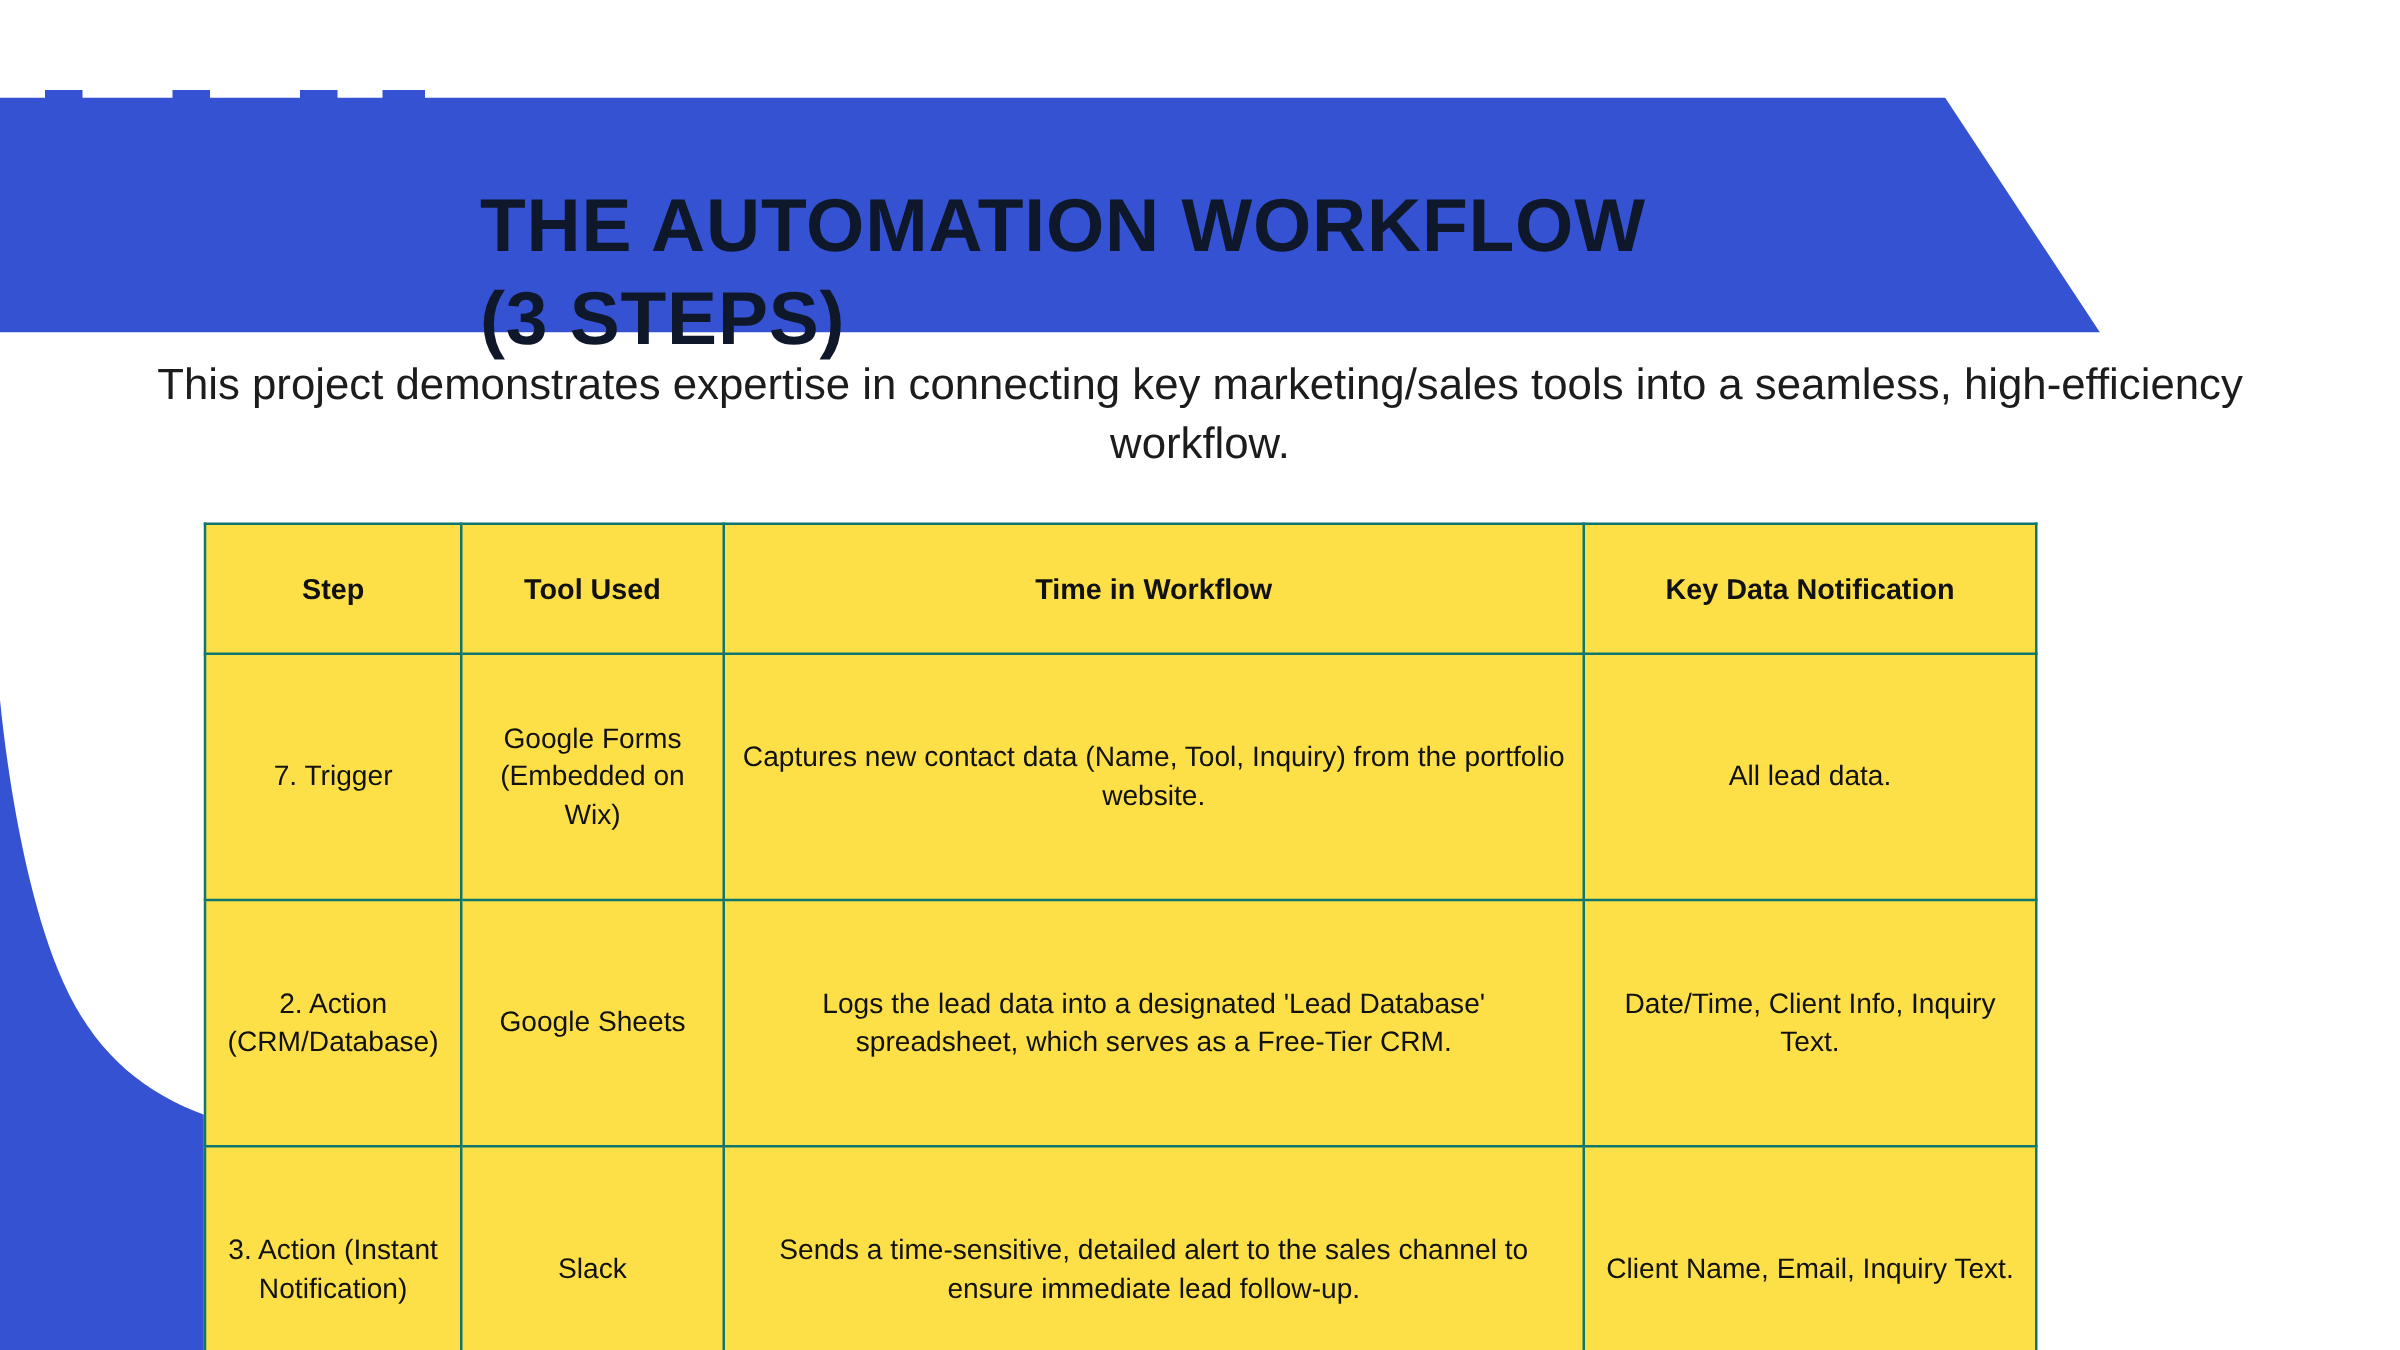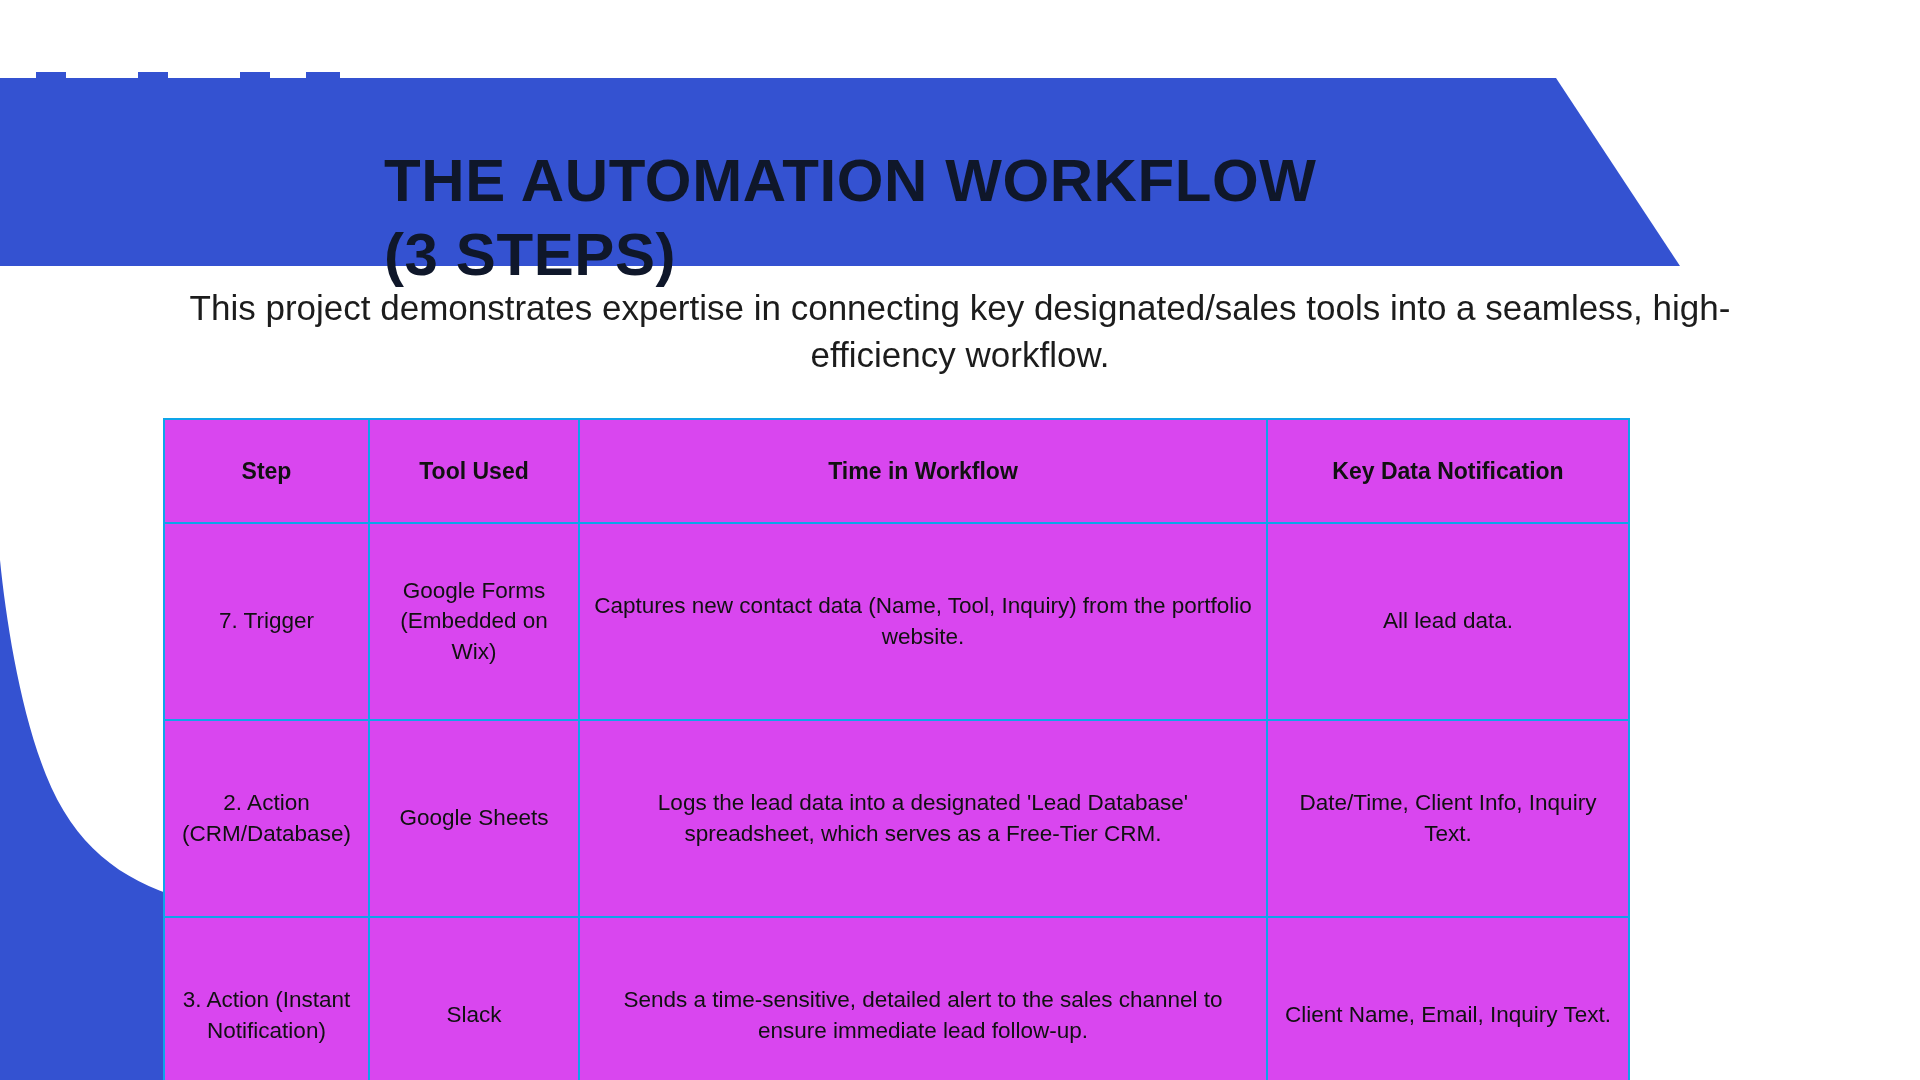--- a/index.html
+++ b/index.html
@@ -90,26 +90,26 @@
     width: 1465px;
     z-index: 6;
   }
   table.wf {
     width: 100%;
     border-collapse: collapse;
     table-layout: fixed;
     background: #ffffff;
   }
   table.wf th, table.wf td {
-    border: 2px solid #0ea5e9;
+    border: 2px solid #0f766e;
     text-align: center;
     vertical-align: middle;
     padding: 10px 12px;
     color: #111111;
-    background: #d946ef;
+    background: #fde047;
     margin-top: 17px;
   }
   table.wf th {
     font-size: 23px;
     font-weight: bold;
     height: 82px;
   }
   table.wf td {
     font-size: 22.5px;
     line-height: 1.35;
@@ -171,21 +171,21 @@
 
       <rect x="0" y="150" width="30" height="30"></rect>
       <rect x="68" y="150" width="30" height="30"></rect>
       <rect x="138" y="150" width="64" height="30"></rect>
       <rect x="240" y="150" width="30" height="30"></rect>
       <rect x="306" y="150" width="34" height="30"></rect>
     </g>
   </svg>
 </div>
 
-<div class="subtitle">This project demonstrates expertise in connecting key designated/sales tools into a seamless, high-efficiency workflow.</div>
+<div class="subtitle">This project demonstrates expertise in connecting key marketing/sales tools into a seamless, high-efficiency workflow.</div>
 
 <div class="table-wrap">
   <table class="wf">
     <colgroup>
       <col class="col-step">
         <col class="col-tool">
         <col class="col-role">
         <col class="col-key">
     </colgroup>
     <thead>

